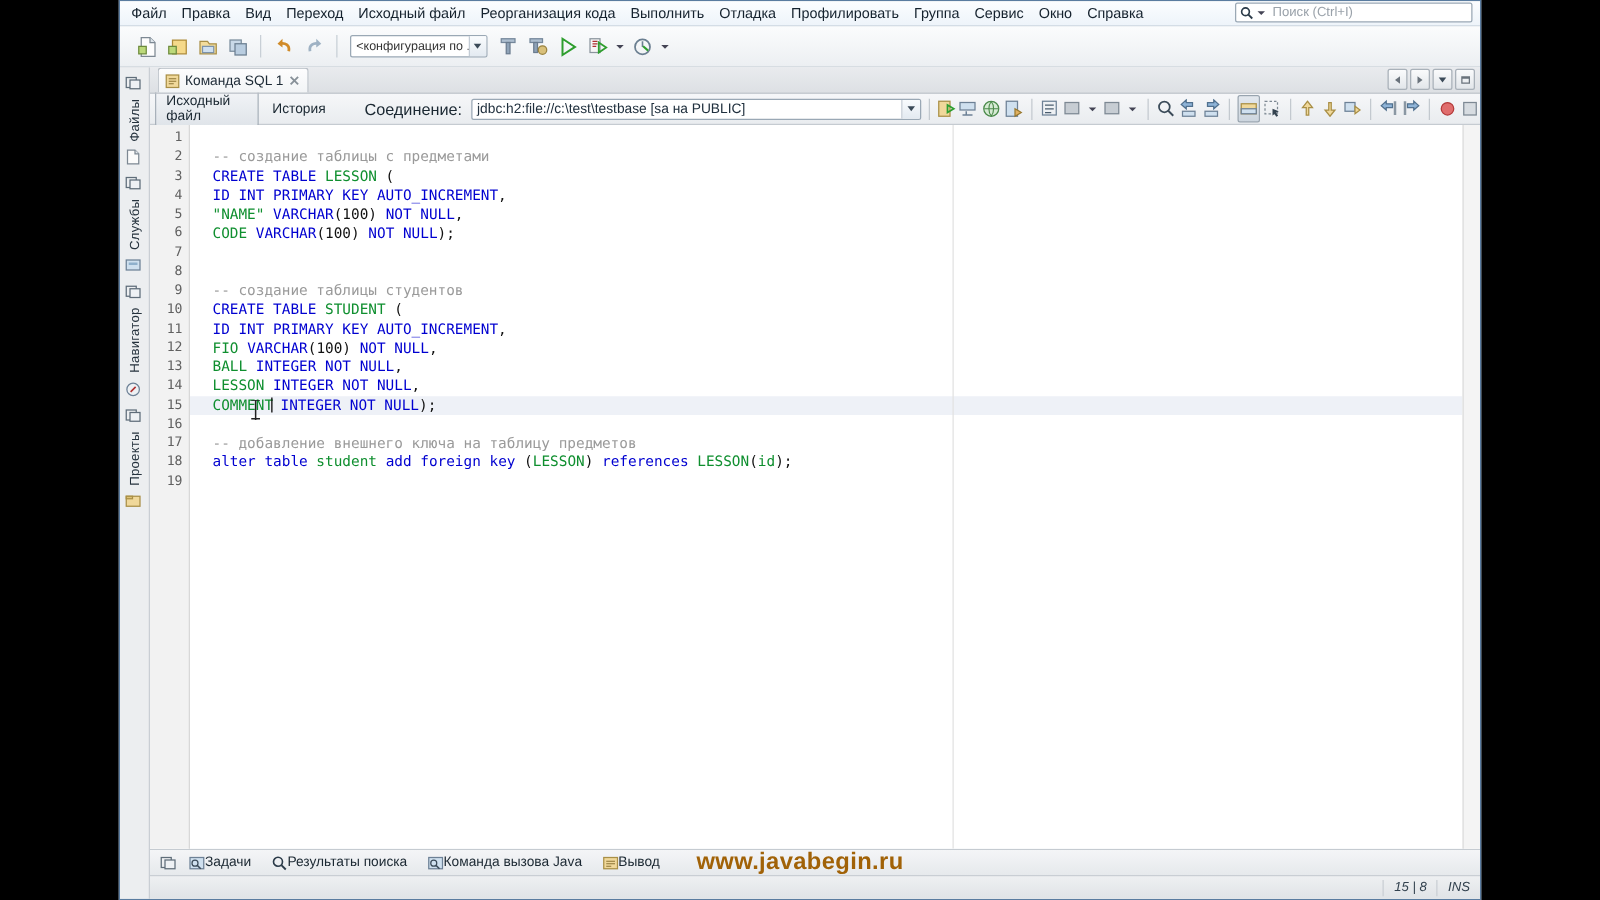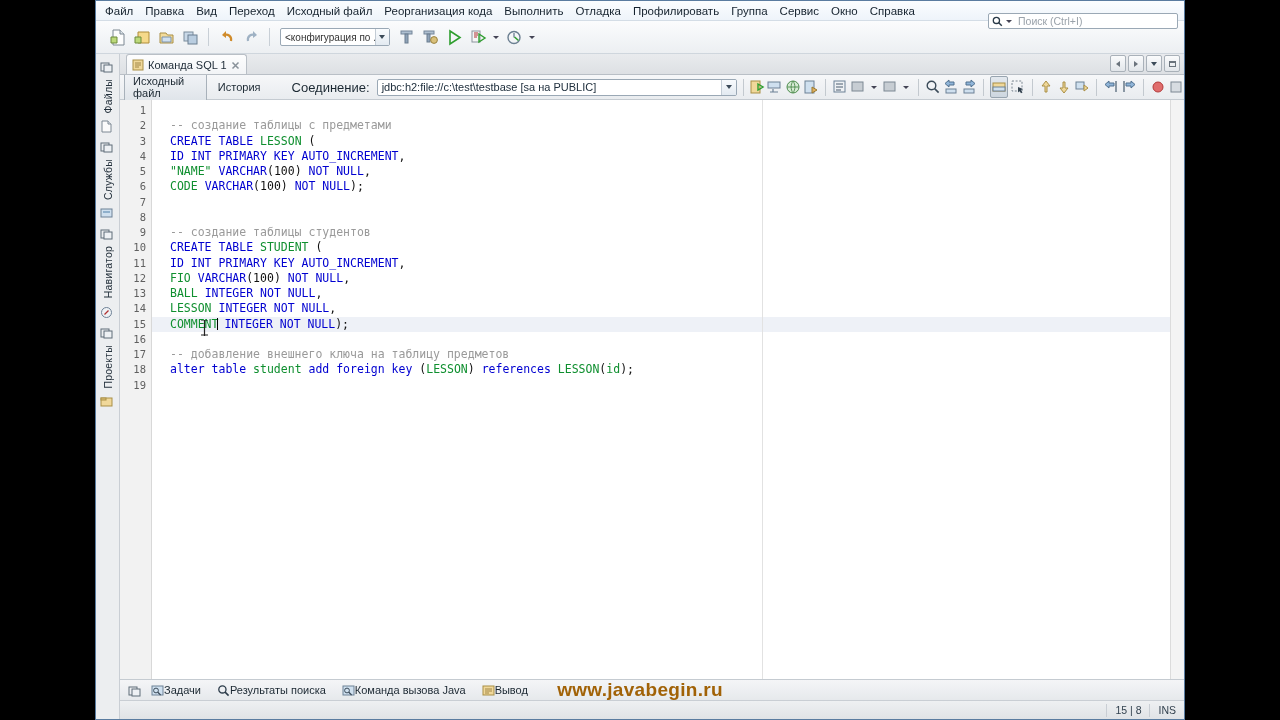--- a/index.html
+++ b/index.html
@@ -61,21 +61,21 @@
     display: flex; align-items: center;
     position: relative;
     flex: 0 0 19px;
   }
   .menu-item {
     font-size: 11.5px; color: #15222e;
     padding: 1px 6px; cursor: default; white-space: nowrap;
   }
   .menu-item:first-child { margin-left: 3px; }
   .search-box {
-    position: absolute; right: 6px; top: 12px;
+    position: absolute; right: 6px; top: 1px;
     width: 190px; height: 16px;
     background: #fff; border: 1px solid #9aa8b5; border-radius: 2px;
     display: flex; align-items: center; box-sizing: border-box;
   }
   .search-icon-wrap { margin-left: 3px; display: flex; align-items: center; }
   .search-ph { font-size: 10.5px; color: #9aa2aa; margin-left: 3px; }
 
   
   .toolbar {
     height: 32px;
@@ -229,21 +229,21 @@
     bottom: 18px;
     font-size: 19px; font-weight: bold; color: #a16207;
     letter-spacing: .3px;
   }
   .statusbar {
     height: 18px; display: flex; align-items: center; justify-content: flex-end;
     background: linear-gradient(to bottom,#eef0f2,#e0e3e6);
     border-top: 1px solid #c9ced4;
     font-size: 10.5px; color: #33424f; flex: 0 0 18px;
   }
-  .st-cell { padding: 0 8px; border-left: 1px solid #c9ced4; height: 13px; display:flex; align-items:center; }
+  .st-cell { padding: 0 8px; border-left: 1px solid #c9ced4; height: 13px; display:flex; align-items:center;font-style:italic; }
 </style>
 </head>
 <body>
 
 <div id="app">
 
 
   <div class="menubar">
     <div class="menu-item">Файл</div>
     <div class="menu-item">Правка</div>

